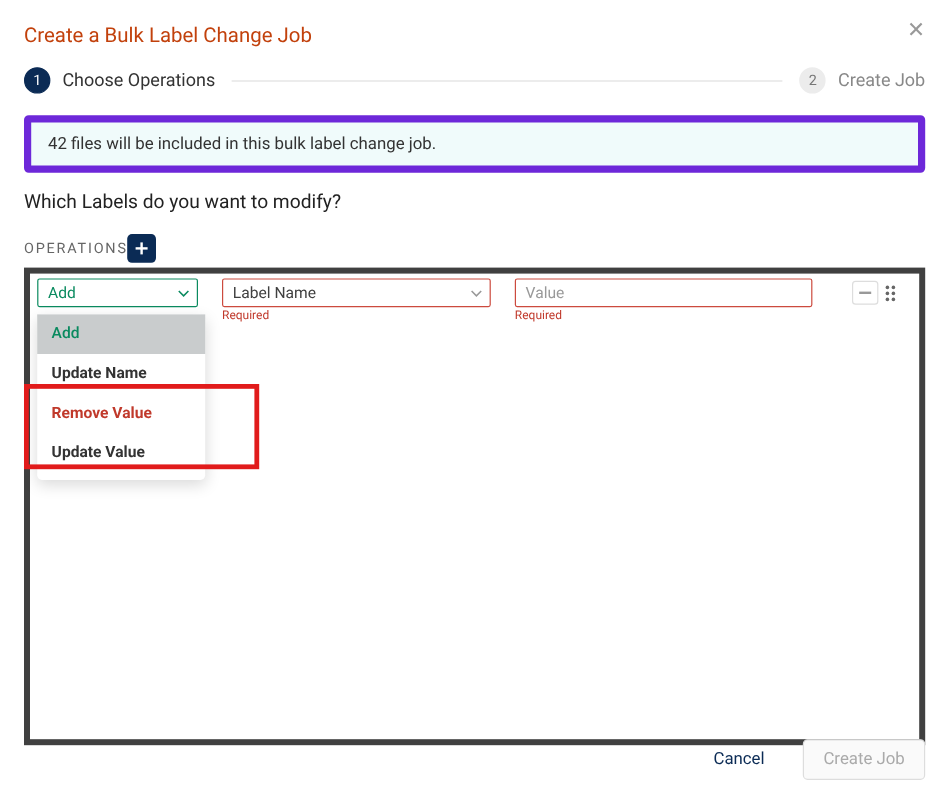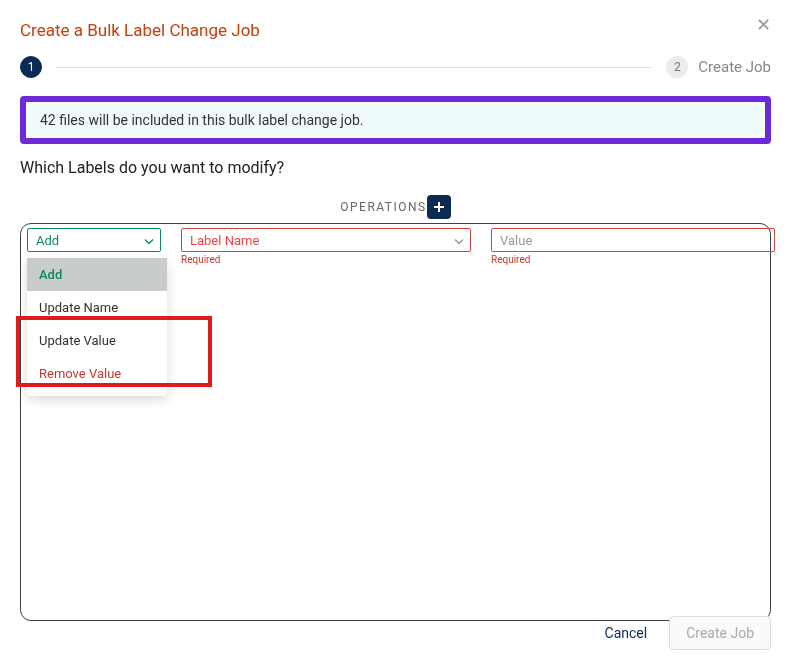--- a/index.html
+++ b/index.html
@@ -69,41 +69,41 @@
   }
   .question {
     margin-top: 14px;
     font-size: 16px;
     color: #222;
   }
   
   .ops-header {
     display: flex;
     align-items: center;
-    justify-content: center;
+    justify-content: flex-start;
     margin-top: 18px;
   }
   .ops-title {
     font-size: 12px;
     letter-spacing: 1.5px;
     color: #666;
   }
   .add-op-btn {
     width: 24px; height: 24px;
     background: #0b2b55;
     border-radius: 4px;
     display: flex; align-items: center; justify-content: center;
     cursor: pointer;
   }
   .add-op-btn svg { fill: #fff; }
   
   .ops-box {
     margin-top: 4px;
-    border: 1px solid #404040;
-    border-radius: 11px;
+    border: 5px solid #404040;
+    border-radius: 0;
     padding: 4px 16px 4px 6px;
     height: 398px;
     position: relative;
   }
   .op-row {
     display: flex;
     align-items: flex-start;
     gap: 20px;
   }
   .field-wrap { display: flex; flex-direction: column; }
@@ -122,27 +122,27 @@
     top: 50%;
     transform: translateY(-50%);
   }
   .op-select {
     width: 134px;
     border: 1px solid #0a8a5f;
     color: #0a8a5f;
     cursor: pointer;
   }
   .label-select {
-    width: 290px;
+    width: 224px;
     border: 1px solid #cc4a3e;
-    color: #ef4444;
+    color: #404040;
     cursor: pointer;
   }
   .value-input {
-    width: 284px;
+    width: 248px;
     border: 1px solid #cc4a3e;
     color: #999;
   }
   .req-text {
     font-size: 10px;
     color: #c0392b;
     margin-top: 2px;
   }
   .row-actions {
     display: flex;
@@ -180,20 +180,21 @@
     border-radius: 4px;
     box-shadow: 0 4px 12px rgba(0,0,0,0.15);
     padding-bottom: 6px;
     z-index: 10;
   }
   .dropdown-item {
     padding: 9px 12px;
     font-size: 13px;
     cursor: pointer;
     color: #333;
+    font-weight: bold;
   }
   .dropdown-item.selected-item {
     background: #c9cccd;
     color: #0a8a5f;
     font-weight: 500;
   }
   .dropdown-item.danger { color: #c0392b; }
   .highlight-box {
     position: absolute;
     border: 4px solid #e11b1b;
@@ -203,21 +204,21 @@
     width: 196px;
     height: 71px;
   }
   
   .footer {
     position: absolute;
     bottom: 18px;
     right: 20px;
     display: flex;
     align-items: center;
-    gap: 22px;
+    gap: 32px;
   }
   .cancel-btn {
     font-size: 14px;
     color: #0b2b55;
     cursor: pointer;
   }
   .create-btn {
     font-size: 14px;
     color: #aaa;
     border: 1px solid #ddd;
@@ -229,20 +230,21 @@
 </style>
 </head>
 <body>
 
 <div class="dialog-title">Create a Bulk Label Change Job</div>
 <div class="close-x">✕</div>
 
 <div class="stepper">
   <div class="step-active" style="display:flex;align-items:center">
     <div class="step-circle">1</div>
+    <div class="step-label">Choose Operations</div>
   </div>
   <div class="step-line"></div>
   <div class="step-inactive" style="display:flex;align-items:center">
     <div class="step-circle">2</div>
     <div class="step-label">Create Job</div>
   </div>
 </div>
 
 <div class="info-banner">42 files will be included in this bulk label change job.</div>
 
@@ -267,22 +269,22 @@
         <span class="chev">
           <svg width="10" height="6" viewBox="0 0 10 6">
               <path d="M1 1 L5 5 L9 1" stroke="#0a8a5f" stroke-width="1.3" fill="none"></path>
             </svg>
         </span>
       </div>
 
       <div class="dropdown">
         <div class="dropdown-item selected-item">Add</div>
         <div class="dropdown-item">Update Name</div>
+        <div class="dropdown-item danger">Remove Value</div>
         <div class="dropdown-item">Update Value</div>
-        <div class="dropdown-item danger">Remove Value</div>
         <div class="highlight-box"></div>
       </div>
     </div>
 
     <div class="field-wrap">
       <div class="select-box label-select">
         <span>Label Name</span>
         <span class="chev">
           <svg width="10" height="6" viewBox="0 0 10 6">
               <path d="M1 1 L5 5 L9 1" stroke="#999" stroke-width="1.3" fill="none"></path>

